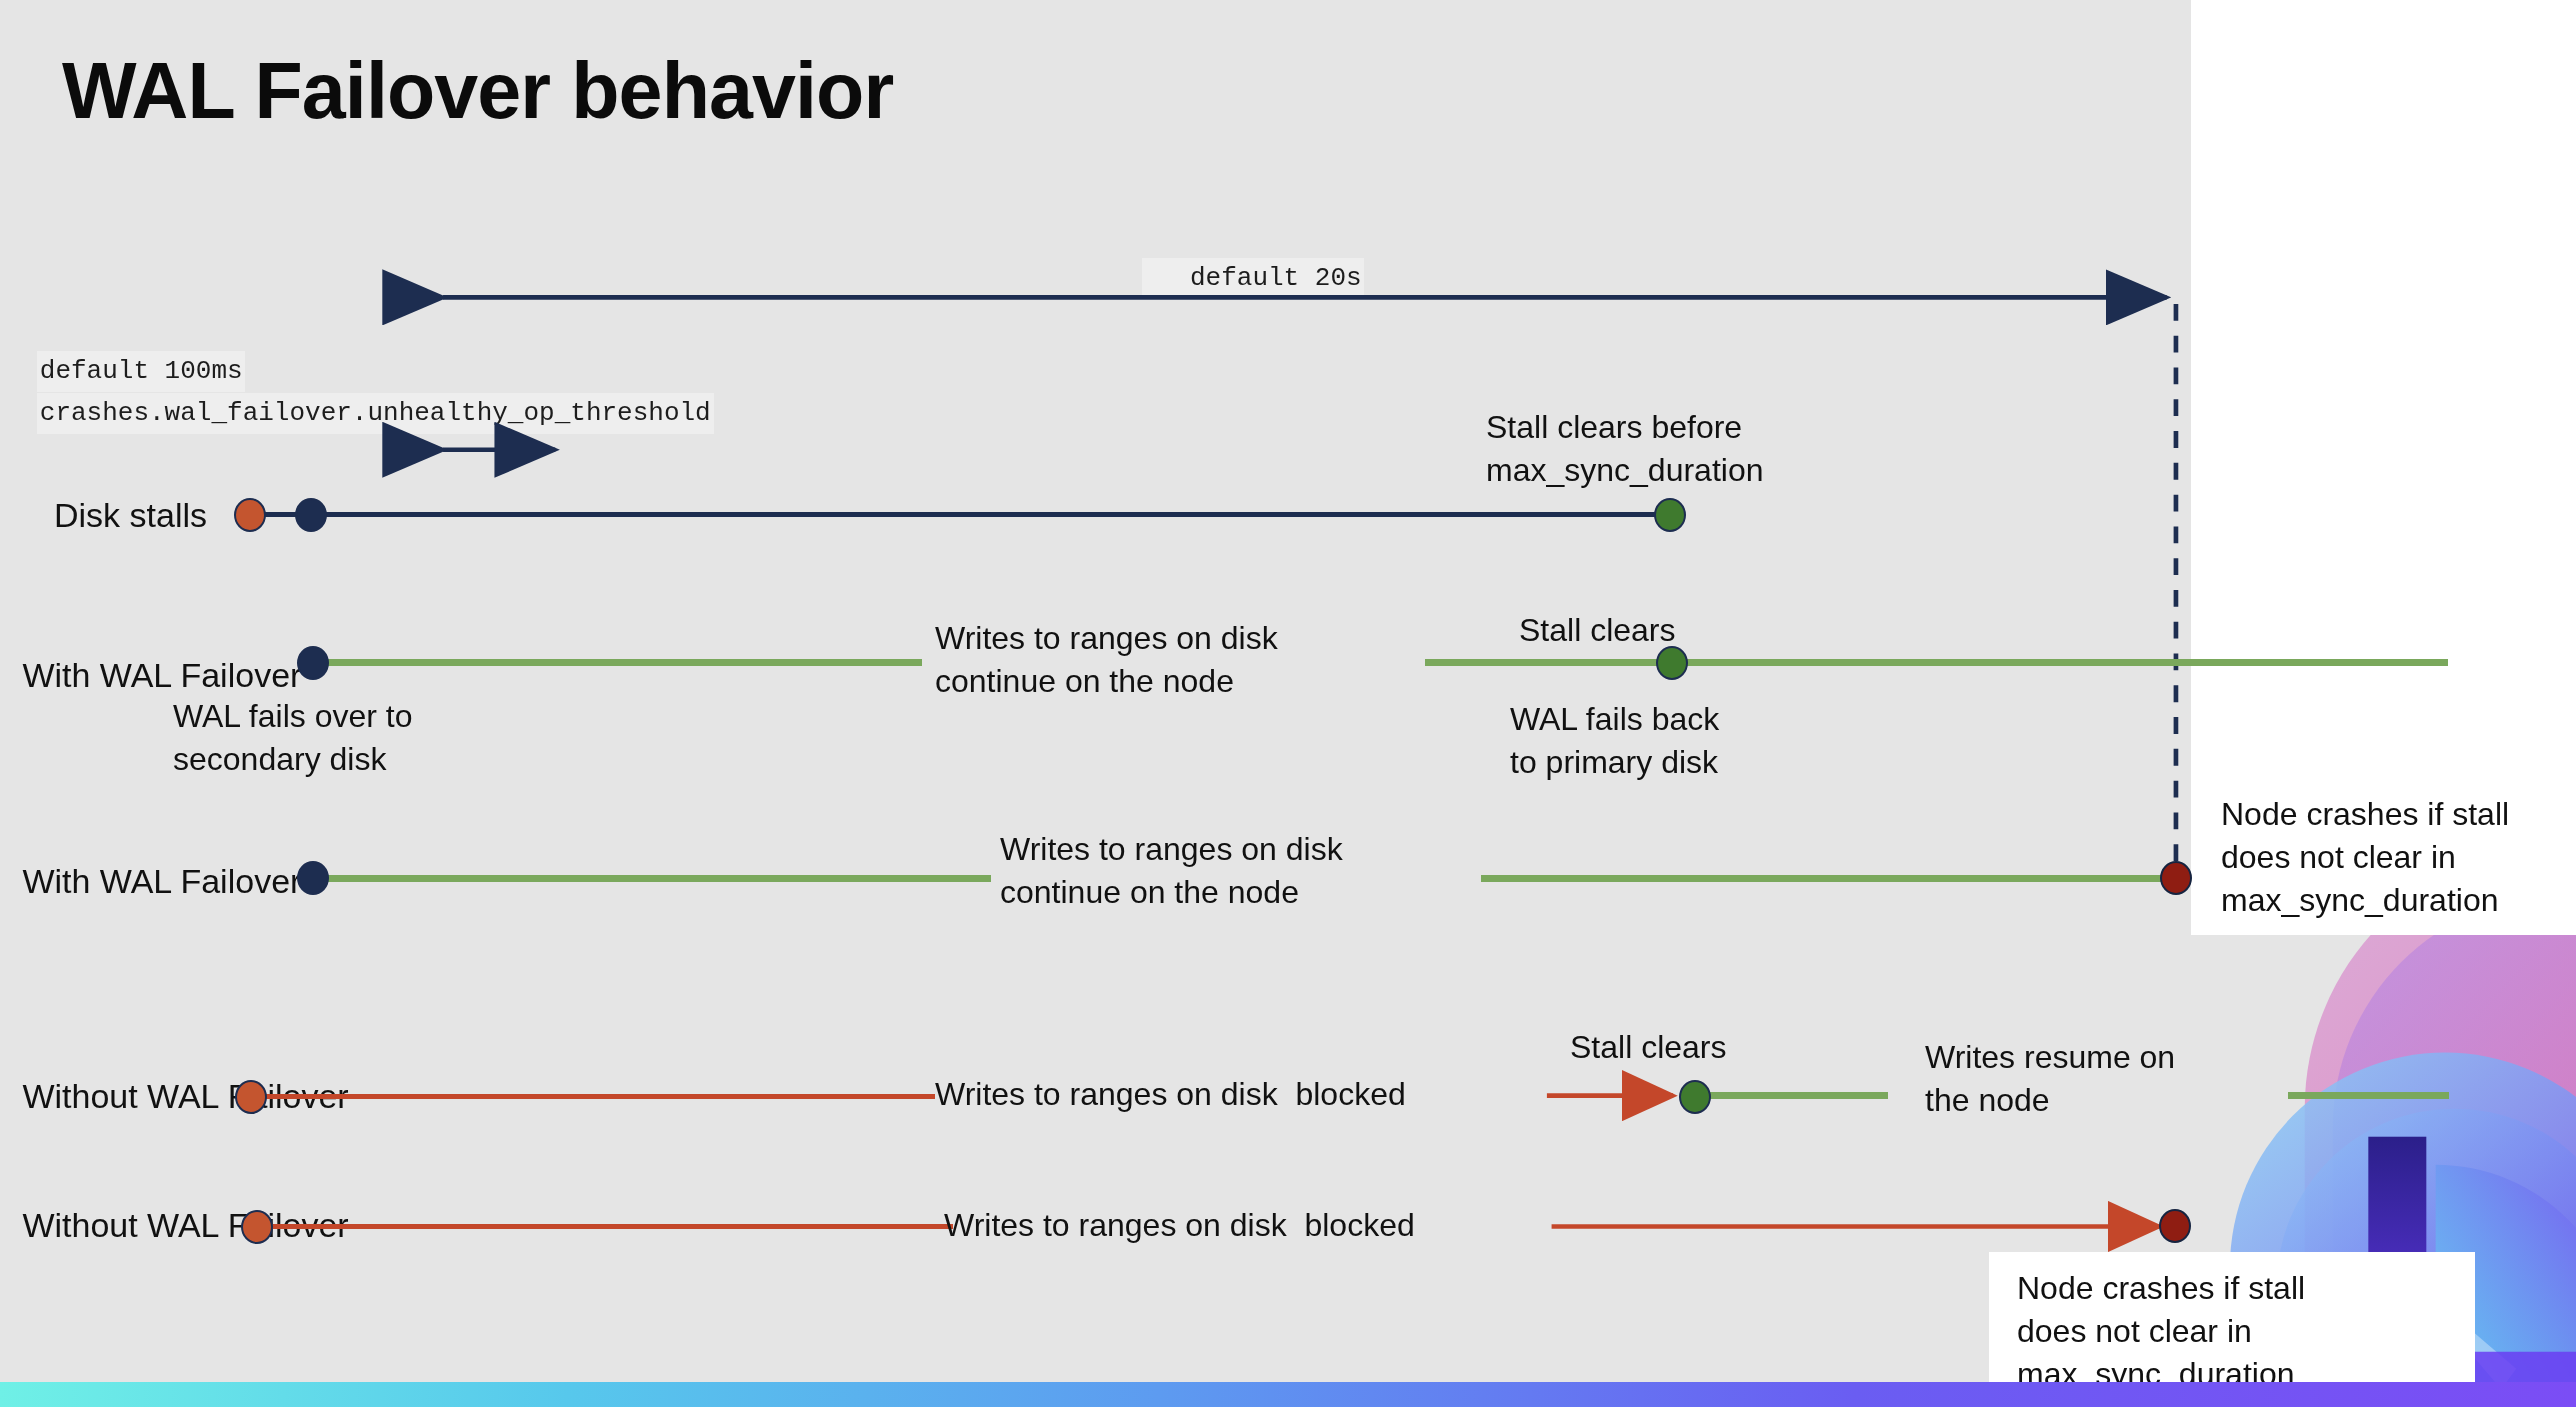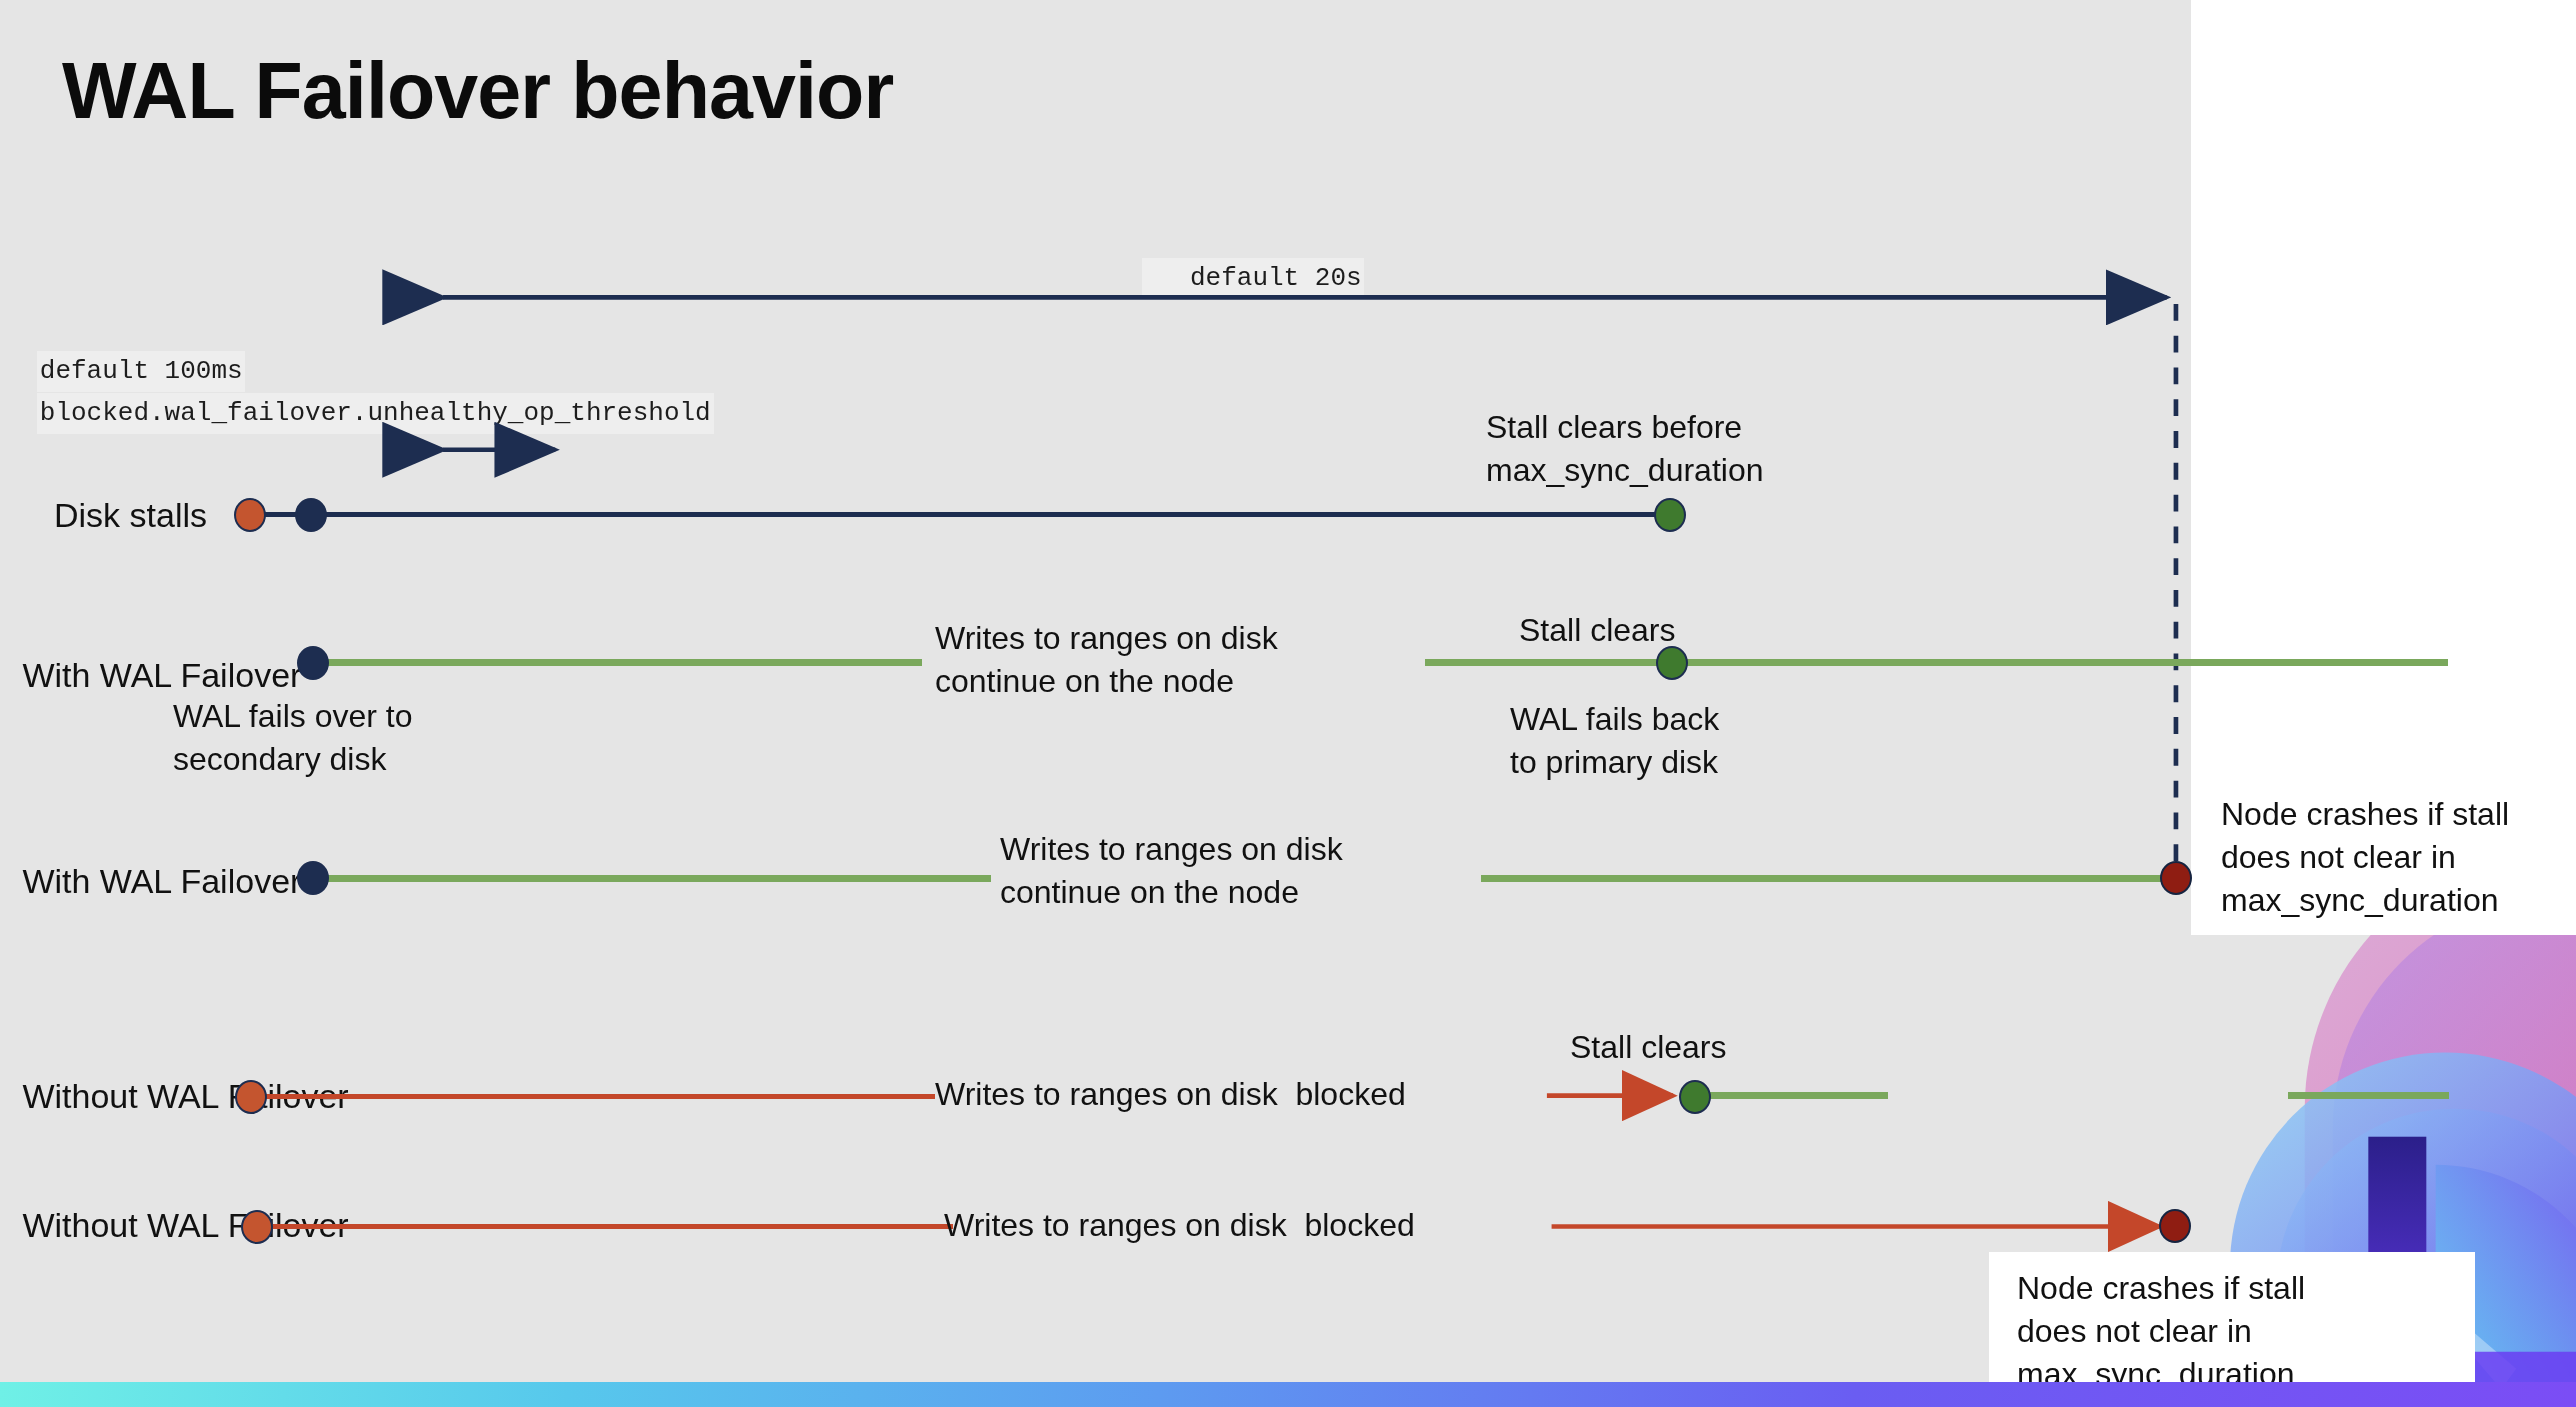--- a/index.html
+++ b/index.html
@@ -146,21 +146,21 @@
       <path d="M460 560 L620 560 L620 620 L460 620 Z" fill="#6a3df2" opacity="0.85"></path>
     </svg>
   </div>
 
   <div class="callout" style="left:1989px;top:1252px;width:486px;height:155px;"></div>
   <div class="callout" style="left:2191px;top:0px;width:385px;height:935px;"></div>
 
   <div class="code" style="left:1142px;top:258px;padding-left:48px;">default 20s</div>
 
   <div class="code" style="left:37px;top:351px;">default 100ms</div>
-  <div class="code" style="left:37px;top:393px;">blocked.wal_failover.unhealthy_op_threshold</div>
+  <div class="code" style="left:37px;top:393px;">crashes.wal_failover.unhealthy_op_threshold</div>
 
   <svg class="ovl" viewBox="0 0 2756 1506">
     <defs>
       <marker id="navyArrowR" markerWidth="14" markerHeight="12" refX="13" refY="6" orient="auto" markerUnits="strokeWidth">
         <path d="M0,0 L14,6 L0,12 Z" fill="#1d2d50"></path>
       </marker>
       <marker id="navyArrowL" markerWidth="14" markerHeight="12" refX="1" refY="6" orient="auto-start-reverse" markerUnits="strokeWidth">
         <path d="M14,0 L0,6 L14,12 Z" fill="#1d2d50"></path>
       </marker>
       <marker id="orangeArrowR" markerWidth="12" markerHeight="11" refX="11" refY="5.5" orient="auto" markerUnits="strokeWidth">
@@ -224,20 +224,22 @@
 
   <div class="oline" style="left:264px;top:1094px;width:671px;"></div>
   <div class="gline" style="left:1692px;top:1092px;width:196px;"></div>
   <div class="gline" style="left:2288px;top:1092px;width:161px;"></div>
 
   <div class="dot orange" style="left:235px;top:1080px;width:32px;height:34px;"></div>
   <div class="dot green" style="left:1679px;top:1080px;width:32px;height:34px;"></div>
 
   <div class="lbl ctr" style="left:935px;top:1073px;width:580px;">Writes to ranges on disk  blocked</div>
   <div class="lbl ctr" style="left:1570px;top:1026px;width:271px;">Stall clears</div>
+  <div class="lbl ctr" style="left:1925px;top:1036px;width:336px;white-space:pre-line;">Writes resume on
+the node</div>
 
   <div class="lbl lt" style="left:22.4px;top:1204px;width:393px;font-size:34px;">Without WAL Failover</div>
 
   <div class="oline" style="left:271px;top:1224px;width:682px;"></div>
 
   <div class="dot orange" style="left:241px;top:1210px;width:32px;height:34px;"></div>
   <div class="dot darkred" style="left:2159px;top:1209px;width:32px;height:34px;"></div>
 
   <div class="lbl ctr" style="left:944px;top:1204px;width:580px;">Writes to ranges on disk  blocked</div>
   <div class="lbl lt" style="left:2017px;top:1267px;width:411px;white-space:pre-line;">Node crashes if stall

